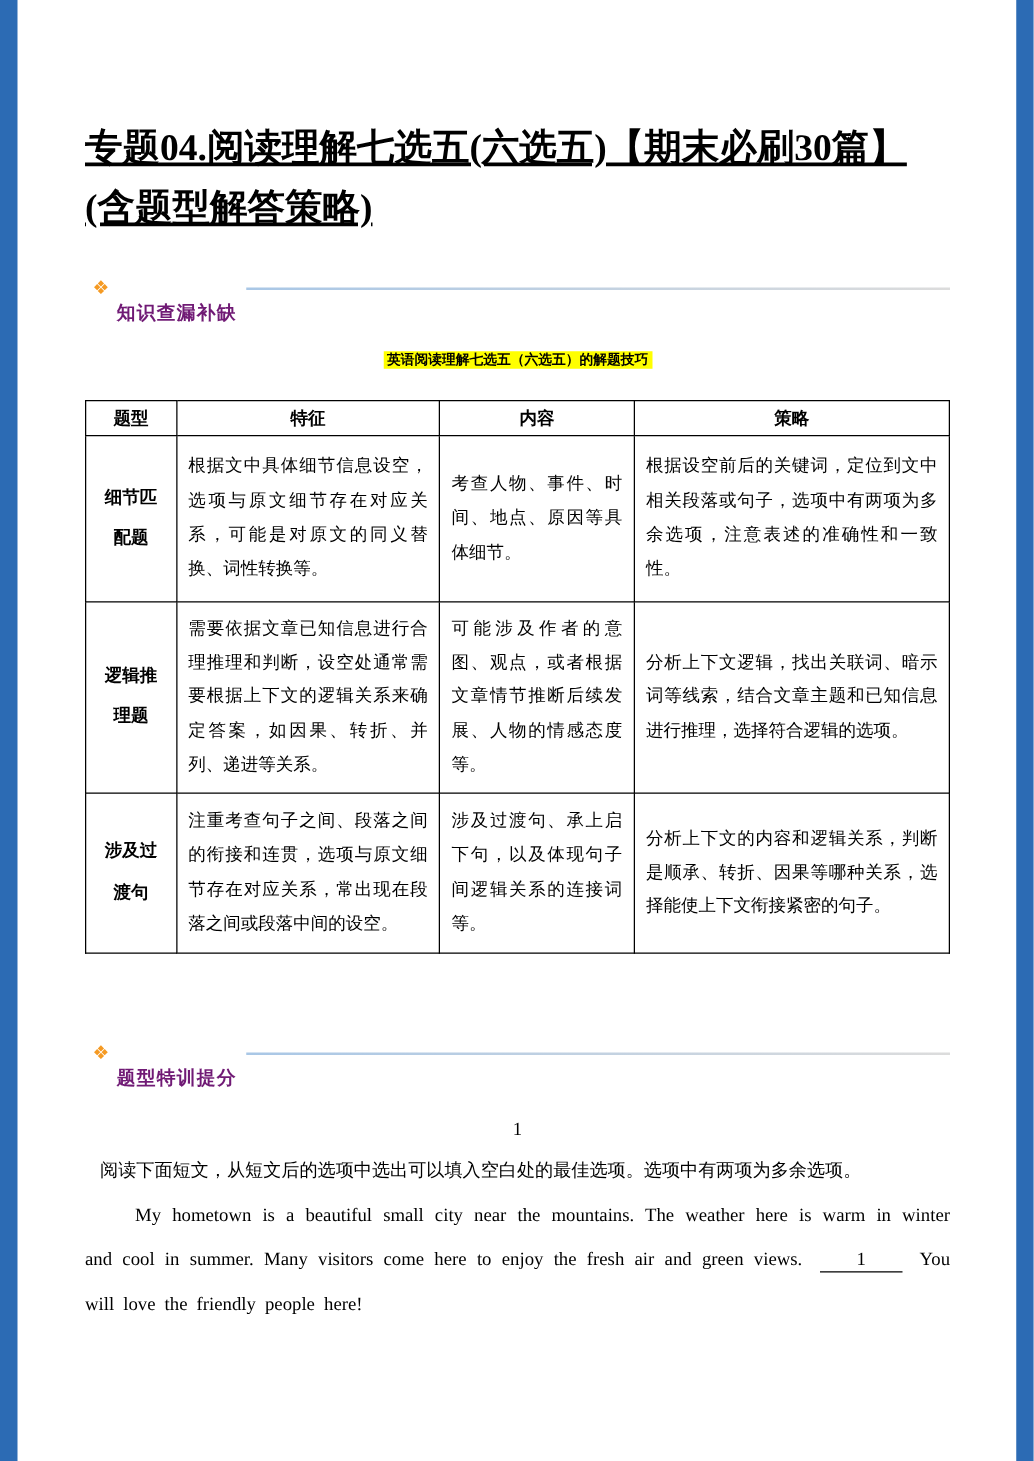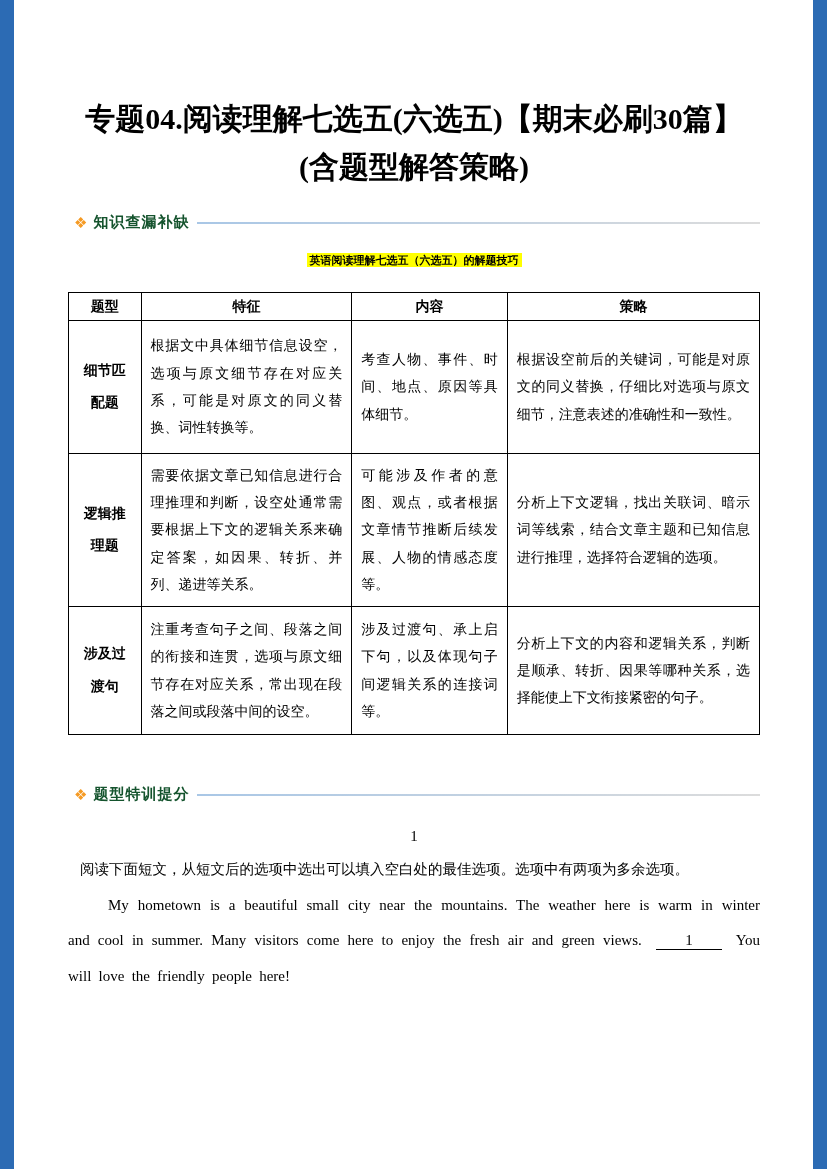--- a/index.html
+++ b/index.html
@@ -13,33 +13,34 @@
   }
   .edge { position: absolute; top: 0; bottom: 0; width: 14px; background: #2c6bb4; }
   .edge.left { left: 0; }
   .edge.right { right: 0; }
 
   .content { padding: 95px 67px 0 68px; }
 
   .title {
     font-size: 30px;
     font-weight: bold;
-    text-align: center;
+    text-align: left;
     line-height: 1.6;
-    margin-bottom: 22px;
+    margin-bottom: 10px;
+    text-decoration: underline;
   }
 
   .section-header {
     display: flex;
     align-items: center;
     margin: 0 0 18px 6px;
     font-family: "Liberation Sans", "DejaVu Sans", sans-serif;
   }
   .sec-icon { color: #f59a23; font-size: 15px; margin-right: 6px; line-height: 1; }
-  .sec-label { color: #14532d; font-weight: bold; font-size: 15px; letter-spacing: 1px; }
+  .sec-label { color: #701a75; font-weight: bold; font-size: 15px; letter-spacing: 1px; margin-top: 40px; }
   .sec-line { flex: 1; height: 2px; background: linear-gradient(to right, #a9c7e6, #dcdcdc); margin-left: 8px; }
 
   .table-caption { text-align: center; margin-bottom: 12px; }
   .hl { background: #ffff00; font-weight: bold; font-size: 11px; padding: 1px 3px; }
 
   table.qtable { width: 100%; border-collapse: collapse; table-layout: fixed; margin-top: 24px; }
   .qtable th, .qtable td {
     border: 1.6px solid #000;
     font-size: 14px;
     vertical-align: middle;
@@ -110,21 +111,21 @@
         <th>特征</th>
         <th>内容</th>
         <th>策略</th>
       </tr>
     </thead>
     <tbody>
       <tr class="r2">
         <td class="col-type">细节匹配题</td>
         <td>根据文中具体细节信息设空，选项与原文细节存在对应关系，可能是对原文的同义替换、词性转换等。</td>
         <td>考查人物、事件、时间、地点、原因等具体细节。</td>
-        <td>根据设空前后的关键词，可能是对原文的同义替换，仔细比对选项与原文细节，注意表述的准确性和一致性。</td>
+        <td>根据设空前后的关键词，定位到文中相关段落或句子，选项中有两项为多余选项，注意表述的准确性和一致性。</td>
       </tr>
       <tr class="r3">
         <td class="col-type">逻辑推理题</td>
         <td>需要依据文章已知信息进行合理推理和判断，设空处通常需要根据上下文的逻辑关系来确定答案，如因果、转折、并列、递进等关系。</td>
         <td>可能涉及作者的意图、观点，或者根据文章情节推断后续发展、人物的情感态度等。</td>
         <td>分析上下文逻辑，找出关联词、暗示词等线索，结合文章主题和已知信息进行推理，选择符合逻辑的选项。</td>
       </tr>
       <tr class="r4">
         <td class="col-type">涉及过渡句</td>
         <td>注重考查句子之间、段落之间的衔接和连贯，选项与原文细节存在对应关系，常出现在段落之间或段落中间的设空。</td>

